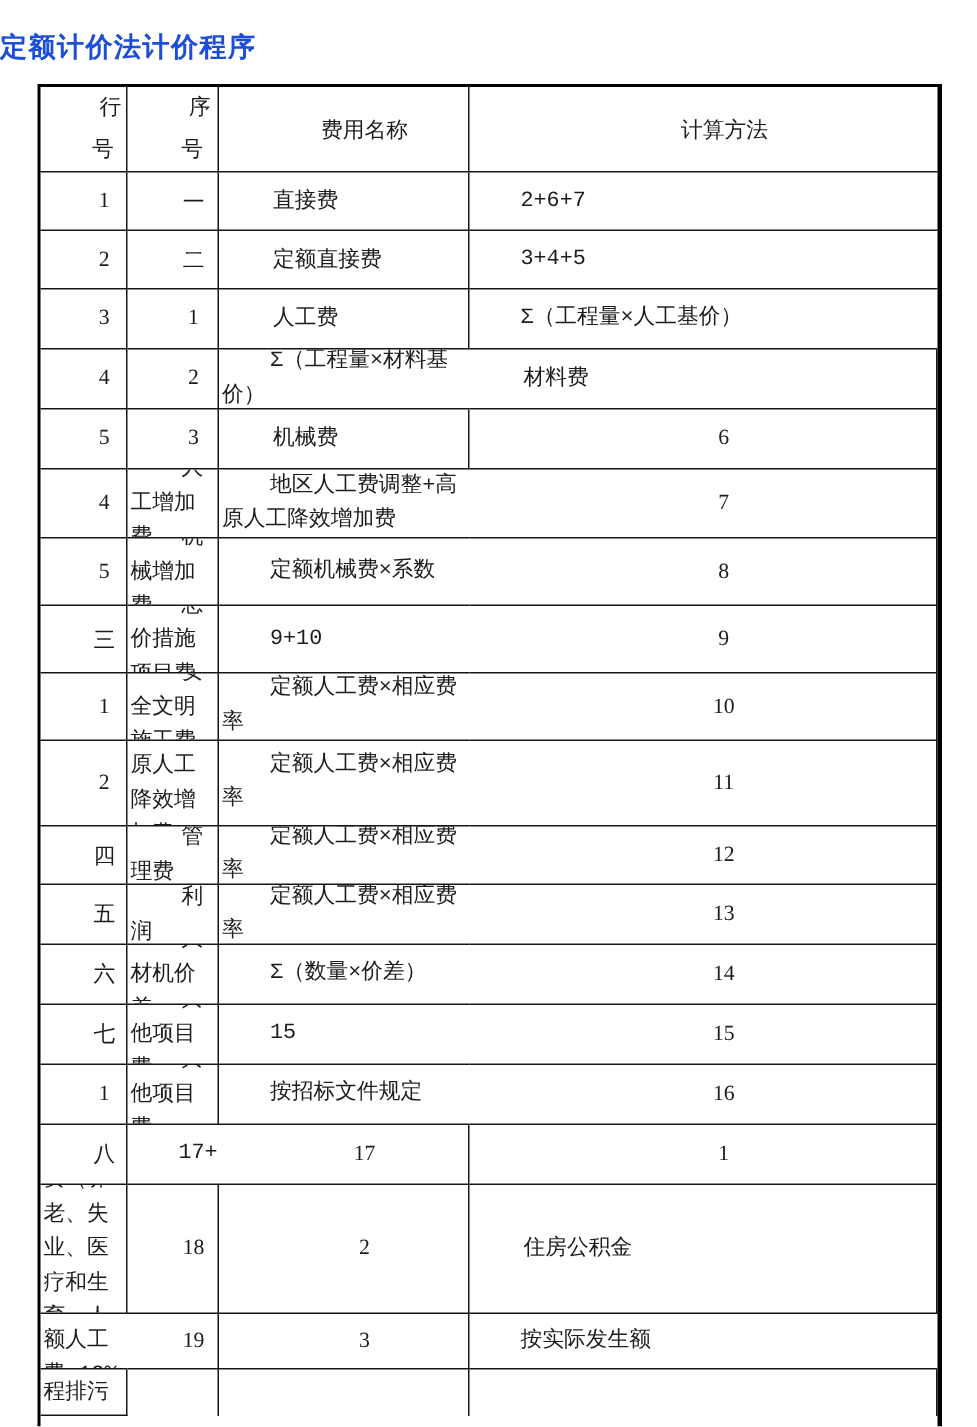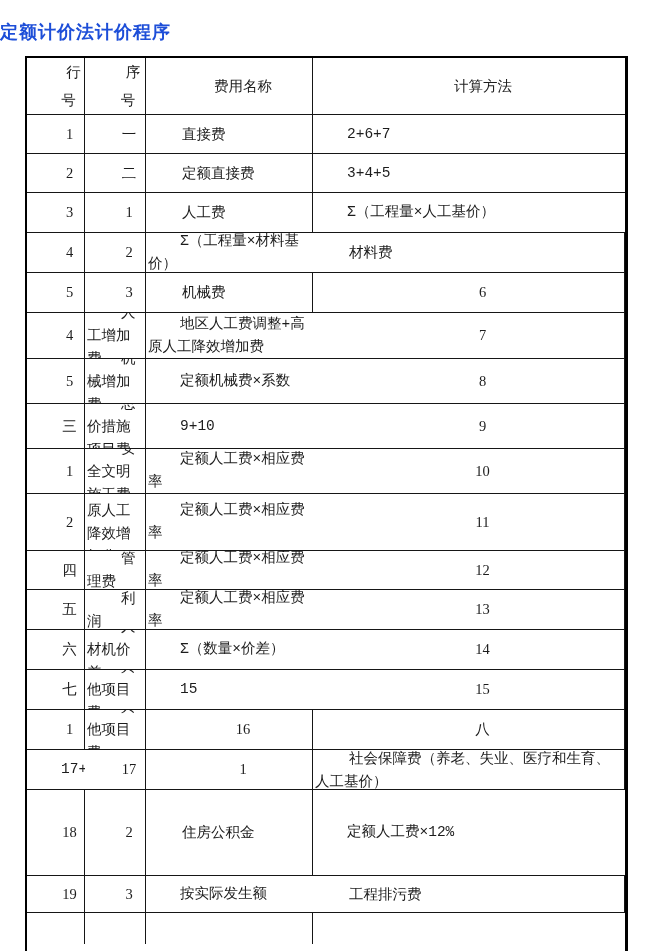--- a/index.html
+++ b/index.html
@@ -245,20 +245,23 @@
 
     <div class="cell c1 cc">
         <span class="num">15</span>
       </div>
     <div class="cell c2 cc">
         <span class="num">1</span>
       </div>
     <div class="cell c3">
         <div class="txt">其他项目费</div>
       </div>
+    <div class="cell c4">
+        <div class="txt">按招标文件规定</div>
+      </div>
 
     <div class="cell c1 cc">
         <span class="num">16</span>
       </div>
     <div class="cell c2 cc">
         <span class="num">八</span>
       </div>
     <div class="cell c4">
         <div class="txt">17+18+19</div>
       </div>

